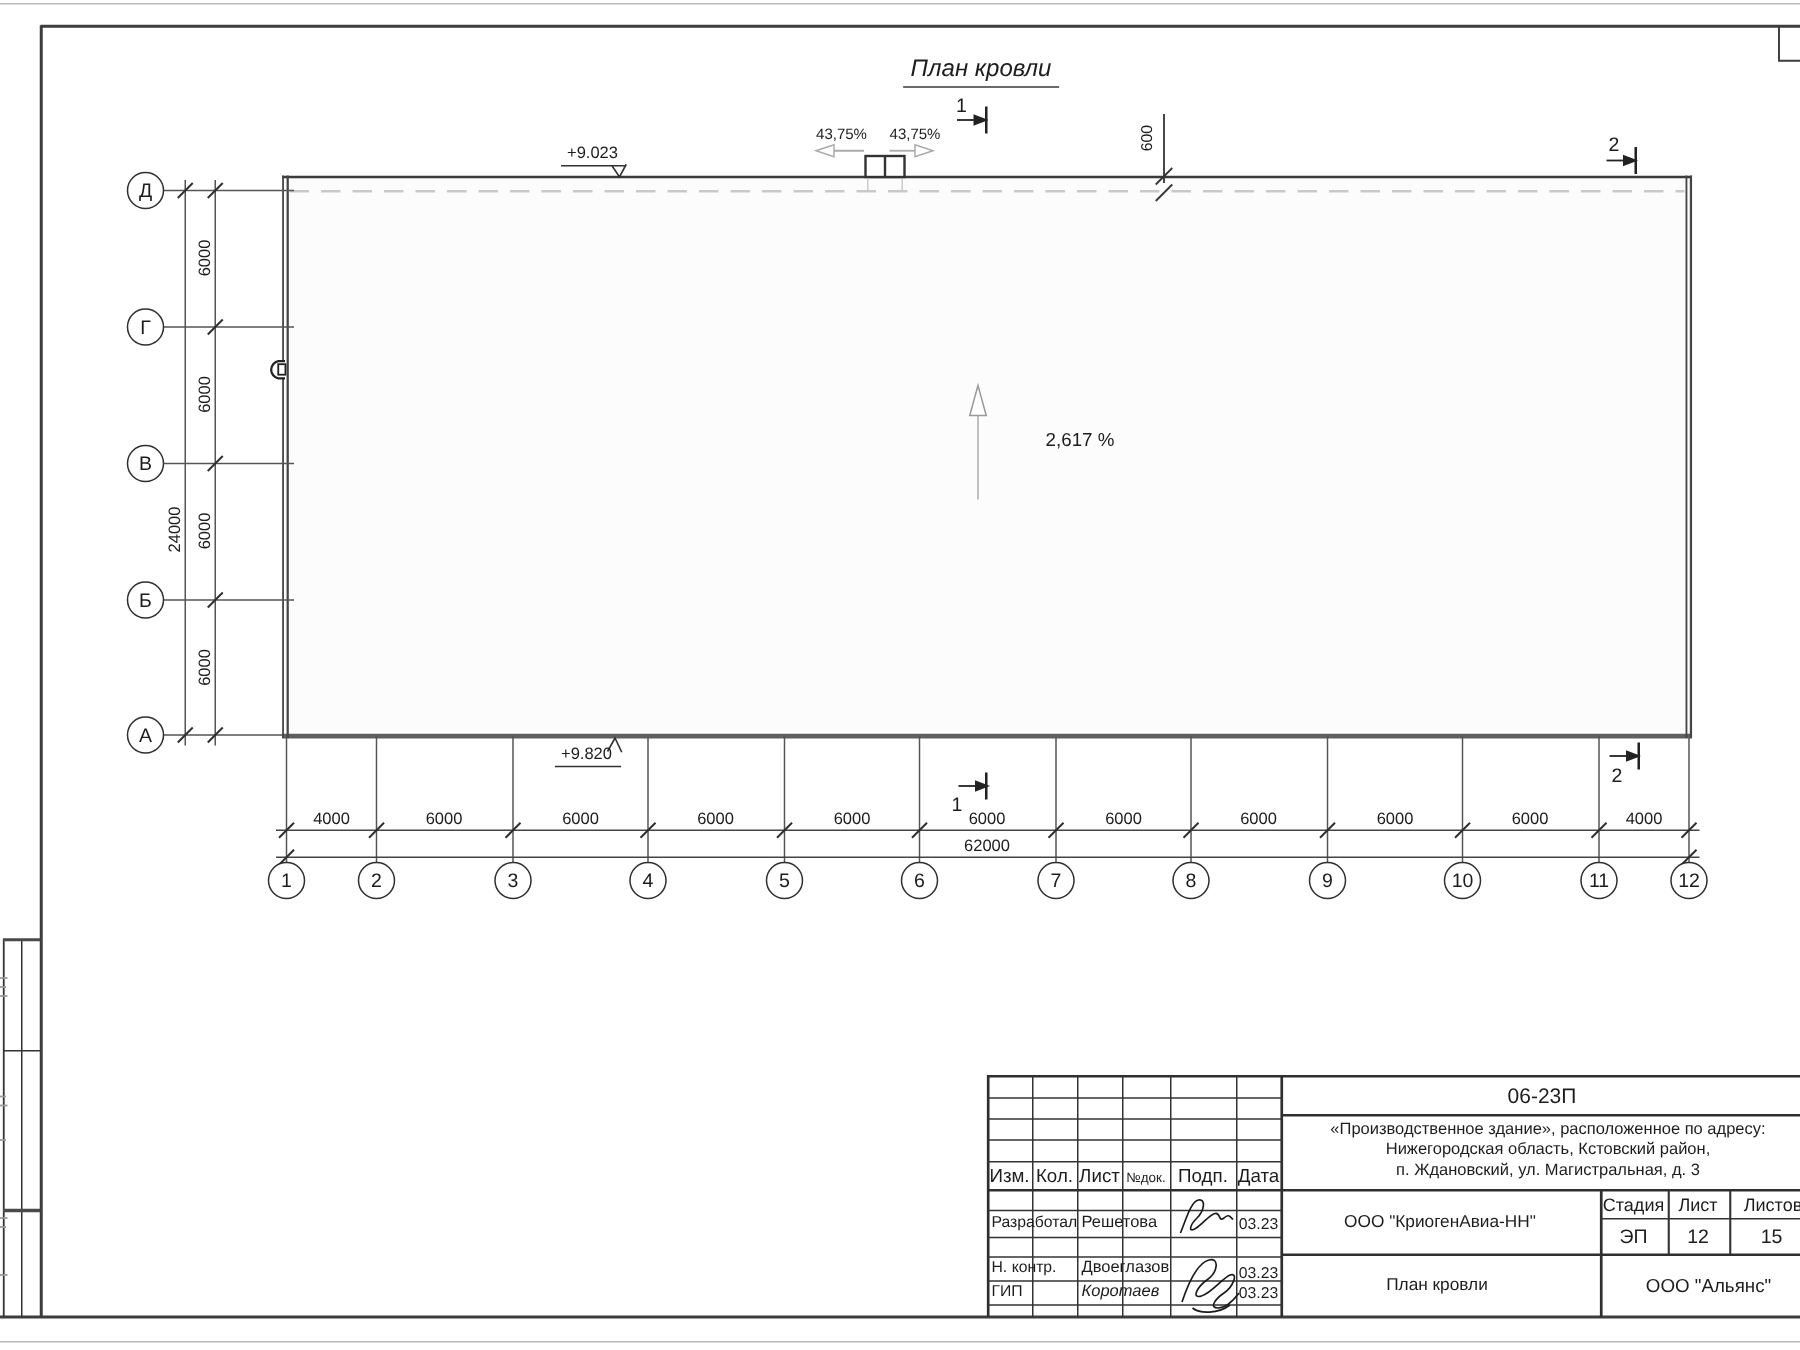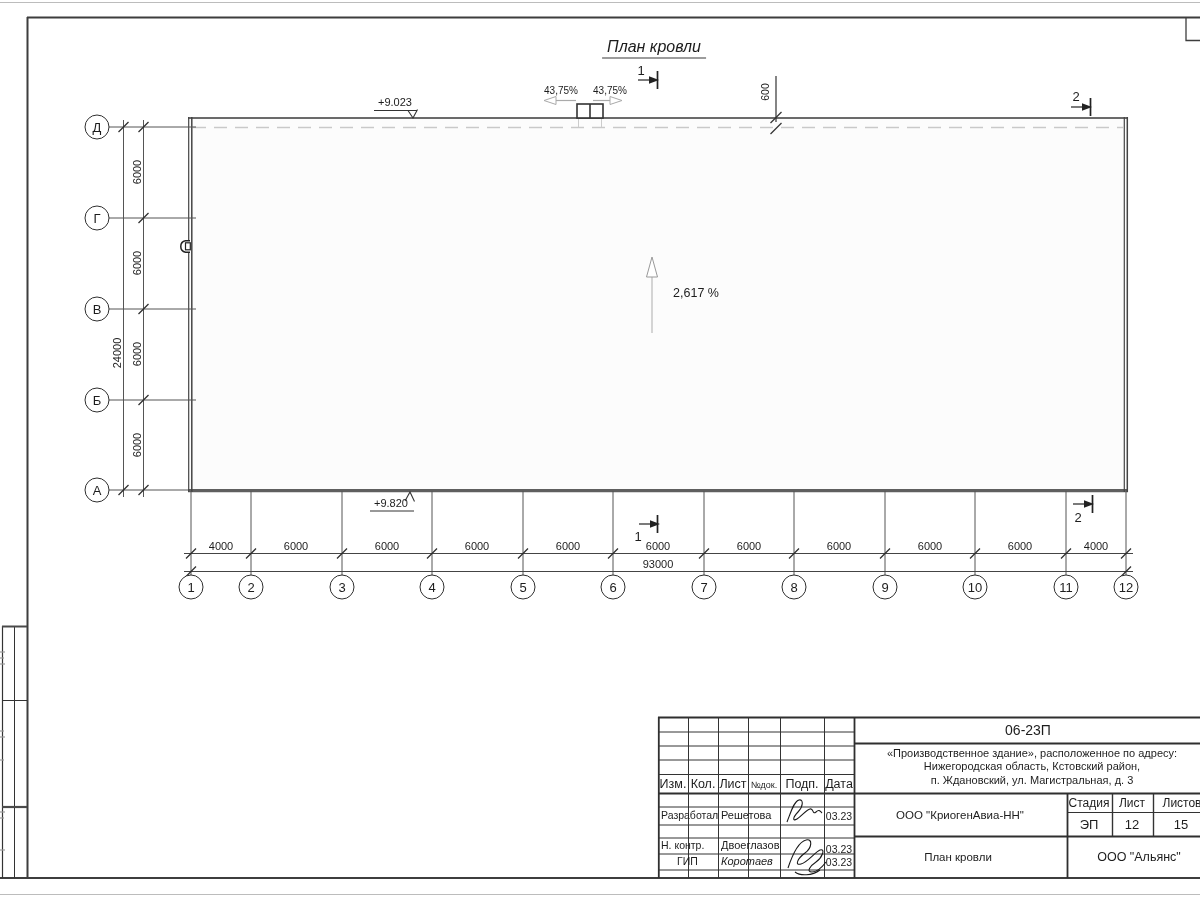--- a/index.html
+++ b/index.html
@@ -187,21 +187,21 @@
   </g>
 </svg>
 
 <div class="t drawing-title" style="left:654px;top:48px;">План кровли</div>
 
 <div class="t fs11" style="left:395px;top:102px;">+9.023</div>
 <div class="t fs11" style="left:391px;top:503px;">+9.820</div>
 <div class="t fs10" style="left:561px;top:90px;">43,75%</div>
 <div class="t fs10" style="left:610px;top:90px;">43,75%</div>
 <div class="t rot fs105" style="left:765px;top:92px;">600</div>
-<div class="t fs125" style="left:696px;top:293px;">2,617 %</div>
+<div class="t fs125" style="left:720px;top:293px;">2,617 %</div>
 
 <div class="t fs13" style="left:641px;top:70px;">1</div>
 <div class="t fs13" style="left:638px;top:536px;">1</div>
 <div class="t fs13" style="left:1076px;top:96px;">2</div>
 <div class="t fs13" style="left:1078px;top:517px;">2</div>
 
 <div class="axis-circle" style="left:97px;top:127px;">
       <span>Д</span>
     </div>
 <div class="axis-circle" style="left:97px;top:218px;">
@@ -264,36 +264,36 @@
 <div class="t fs11" style="left:296px;top:546px;">6000</div>
 <div class="t fs11" style="left:387px;top:546px;">6000</div>
 <div class="t fs11" style="left:477px;top:546px;">6000</div>
 <div class="t fs11" style="left:568px;top:546px;">6000</div>
 <div class="t fs11" style="left:658px;top:546px;">6000</div>
 <div class="t fs11" style="left:749px;top:546px;">6000</div>
 <div class="t fs11" style="left:839px;top:546px;">6000</div>
 <div class="t fs11" style="left:930px;top:546px;">6000</div>
 <div class="t fs11" style="left:1020px;top:546px;">6000</div>
 <div class="t fs11" style="left:1096px;top:546px;">4000</div>
-<div class="t fs11" style="left:658px;top:564px;">93000</div>
+<div class="t fs11" style="left:658px;top:564px;">62000</div>
 
 <div class="t fs125" style="left:673px;top:784px;">Изм.</div>
 <div class="t fs125" style="left:703px;top:784px;">Кол.</div>
 <div class="t fs125" style="left:733px;top:784px;">Лист</div>
 <div class="t fs9" style="left:764px;top:785px;">№док.</div>
 <div class="t fs125" style="left:802px;top:784px;">Подп.</div>
 <div class="t fs125" style="left:839px;top:784px;text-align:right;">Дата</div>
 
 <div class="tl fs105" style="left:661px;top:815px;">Разработал</div>
 <div class="tl fs11" style="left:721px;top:815px;">Решетова</div>
 <div class="t fs105" style="left:839px;top:816px;">03.23</div>
 <div class="tl fs105" style="left:661px;top:845px;">Н. контр.</div>
 <div class="tl fs11" style="left:721px;top:845px;">Двоеглазов</div>
 <div class="t fs105" style="left:839px;top:849px;">03.23</div>
-<div class="tl fs105" style="left:661px;top:861px;padding-left:16px;">ГИП</div>
+<div class="tl fs105" style="left:661px;top:861px;">ГИП</div>
 <div class="tl fs11" style="left:721px;top:861px;font-style:italic;">Коротаев</div>
 <div class="t fs105" style="left:839px;top:862px;">03.23</div>
 
 <div class="t fs14" style="left:1028px;top:730px;">06-23П</div>
 <div class="t fs11 addr" style="left:1032px;top:754px;">«Производственное здание», расположенное по адресу:</div>
 <div class="t fs11 addr" style="left:1032px;top:767px;">Нижегородская область, Кстовский район,</div>
 <div class="t fs11 addr" style="left:1032px;top:781px;">п. Ждановский, ул. Магистральная, д. 3</div>
 <div class="t fs115" style="left:960px;top:815px;">ООО "КриогенАвиа-НН"</div>
 <div class="t fs12" style="left:1089px;top:803px;">Стадия</div>
 <div class="t fs12" style="left:1132px;top:803px;">Лист</div>

